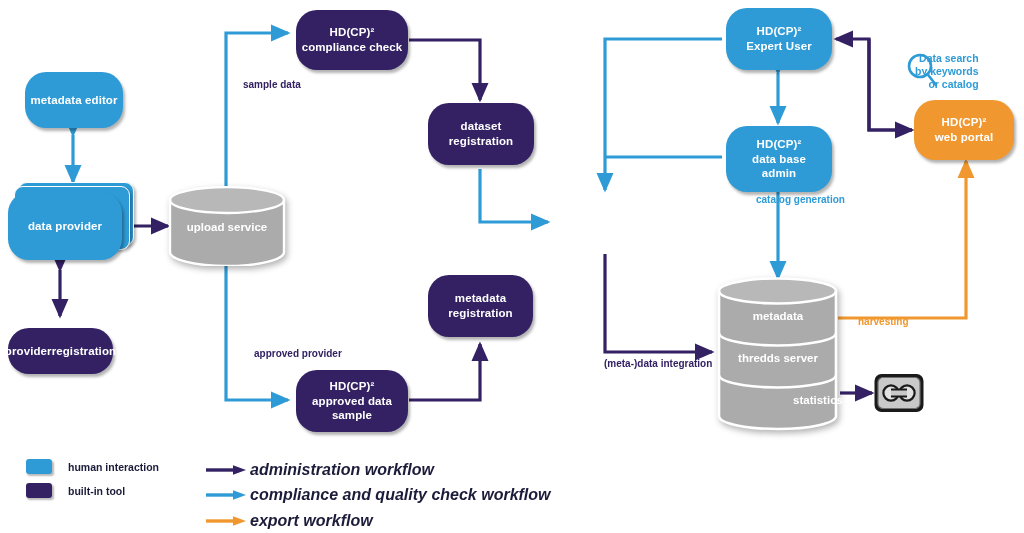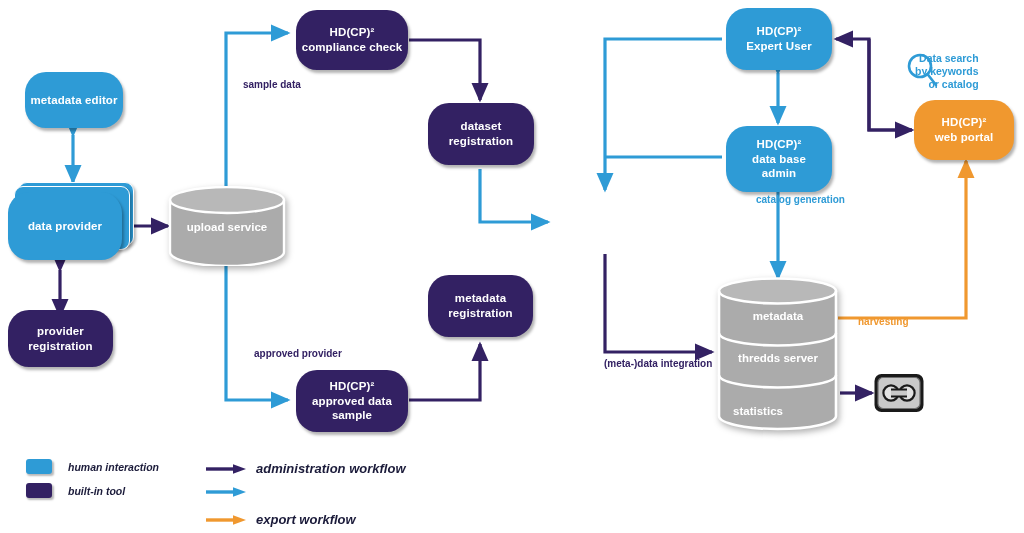--- a/index.html
+++ b/index.html
@@ -112,29 +112,28 @@
   }
   .lg-swatch {
     width: 26px; height: 15px;
     border-radius: 3px;
     box-shadow: 1.5px 2px 2px rgba(0,0,0,0.28);
     flex: none;
   }
   .lg-text {
     margin-left: 16px;
     font-size: 10.5px;
-    font-style: italic;
     font-weight: bold;
     color: #1b1b3a;
     white-space: nowrap;
   }
   .lg-arrow { flex: none; }
   .lg-text2 {
-    margin-left: 9px;
-    font-size: 13px;
+    margin-left: 3px;
+    font-size: 16px;
     font-style: italic;
     font-weight: bold;
     color: #1b1b3a;
     white-space: nowrap;
   }
 </style>
 </head>
 <body>
 
 <div id="canvas">
@@ -190,21 +189,21 @@
   <div class="node blue" style="left:25px; top:72px; width:98px; height:56px;">
     <span class="lbl">metadata editor</span>
   </div>
 
   <div class="stack-layer" style="left:18px; top:182px; width:114px; height:62px;"></div>
   <div class="stack-layer" style="left:14px; top:186px; width:114px; height:62px;"></div>
   <div class="node blue" style="left:8px; top:192px; width:114px; height:68px;text-align:center;">
     <span class="lbl">data provider</span>
   </div>
 
-  <div class="node purple" style="left:8px; top:310px; width:105px; height:57px; flex-direction:column;">
+  <div class="node purple" style="left:8px; top:328px; width:105px; height:46px; flex-direction:row;">
     <span class="lbl">provider</span>
     <span class="lbl">registration</span>
   </div>
 
   <svg class="cyl" style="left:168px; top:186px; width:118px; height:80px;" viewBox="0 0 118 80" xmlns="http://www.w3.org/2000/svg">
     <path d="M2,14 L2,66 A57,14 0 0 0 116,66 L116,14 Z" fill="#ababab"></path>
     <ellipse cx="59" cy="14" rx="57" ry="13" fill="#b8b8b8" stroke="#ffffff" stroke-width="2.4"></ellipse>
     <path d="M2,14 L2,66 A57,14 0 0 0 116,66 L116,14" fill="none" stroke="#ffffff" stroke-width="2.4"></path>
   </svg>
   <div class="cyl-label" style="left:168px; top:221px; width:118px;">upload service</div>
@@ -254,21 +253,21 @@
     <ellipse cx="61.5" cy="15" rx="58.5" ry="12.5" fill="#b8b8b8" stroke="#ffffff" stroke-width="2.6"></ellipse>
 
     <path d="M3,57 A58.5,12.5 0 0 0 120,57" fill="none" stroke="#ffffff" stroke-width="2.6"></path>
 
     <path d="M3,99 A58.5,12.5 0 0 0 120,99" fill="none" stroke="#ffffff" stroke-width="2.6"></path>
 
     <path d="M3,15 L3,140 A58.5,13 0 0 0 120,140 L120,15" fill="none" stroke="#ffffff" stroke-width="2.6"></path>
   </svg>
   <div class="cyl-label" style="left:716px; top:310px; width:124px;">metadata</div>
   <div class="cyl-label" style="left:716px; top:352px; width:124px;">thredds server</div>
-  <div class="cyl-label" style="left:696px; top:394px; width:124px;margin-top:11px;">statistics</div>
+  <div class="cyl-label" style="left:756px; top:394px; width:124px;">statistics</div>
 
   <svg id="tape-icon" style="left:872px; top:371px; width:54px; height:44px;" viewBox="0 0 54 44" xmlns="http://www.w3.org/2000/svg">
     <rect x="2.5" y="3" width="49" height="38" rx="7" ry="7" fill="#1a1a1a"></rect>
     <rect x="6" y="6.5" width="42" height="31" rx="5" ry="5" fill="#c9c9c9" stroke="#6f6f6f" stroke-width="1.2"></rect>
     <circle cx="19" cy="22" r="7.6" fill="#e2e2e2" stroke="#1a1a1a" stroke-width="2.2"></circle>
     <circle cx="35" cy="22" r="7.6" fill="#e2e2e2" stroke="#1a1a1a" stroke-width="2.2"></circle>
     <rect x="19" y="18.5" width="16" height="7" fill="#c9c9c9"></rect>
     <path d="M19,18.5 L35,18.5 M19,25.5 L35,25.5" stroke="#1a1a1a" stroke-width="2.2"></path>
   </svg>
 
@@ -311,20 +310,21 @@
         <path d="M28,1.2 L41,6 L28,10.8 z" fill="#332163"></path>
       </svg>
       <div class="lg-text2">administration workflow</div>
     </div>
 
     <div class="lg-row" style="left:205px; top:486px;">
       <svg class="lg-arrow" width="42" height="12" viewBox="0 0 42 12" xmlns="http://www.w3.org/2000/svg">
         <line x1="1" y1="6" x2="30" y2="6" stroke="#2e9bd6" stroke-width="3.4"></line>
         <path d="M28,1.2 L41,6 L28,10.8 z" fill="#2e9bd6"></path>
       </svg>
+      <div class="lg-text2"> compliance and quality check workflow</div>
     </div>
 
     <div class="lg-row" style="left:205px; top:512px;">
       <svg class="lg-arrow" width="42" height="12" viewBox="0 0 42 12" xmlns="http://www.w3.org/2000/svg">
         <line x1="1" y1="6" x2="30" y2="6" stroke="#f0982f" stroke-width="3.4"></line>
         <path d="M28,1.2 L41,6 L28,10.8 z" fill="#f0982f"></path>
       </svg>
       <div class="lg-text2">export workflow</div>
     </div>
   </div>

